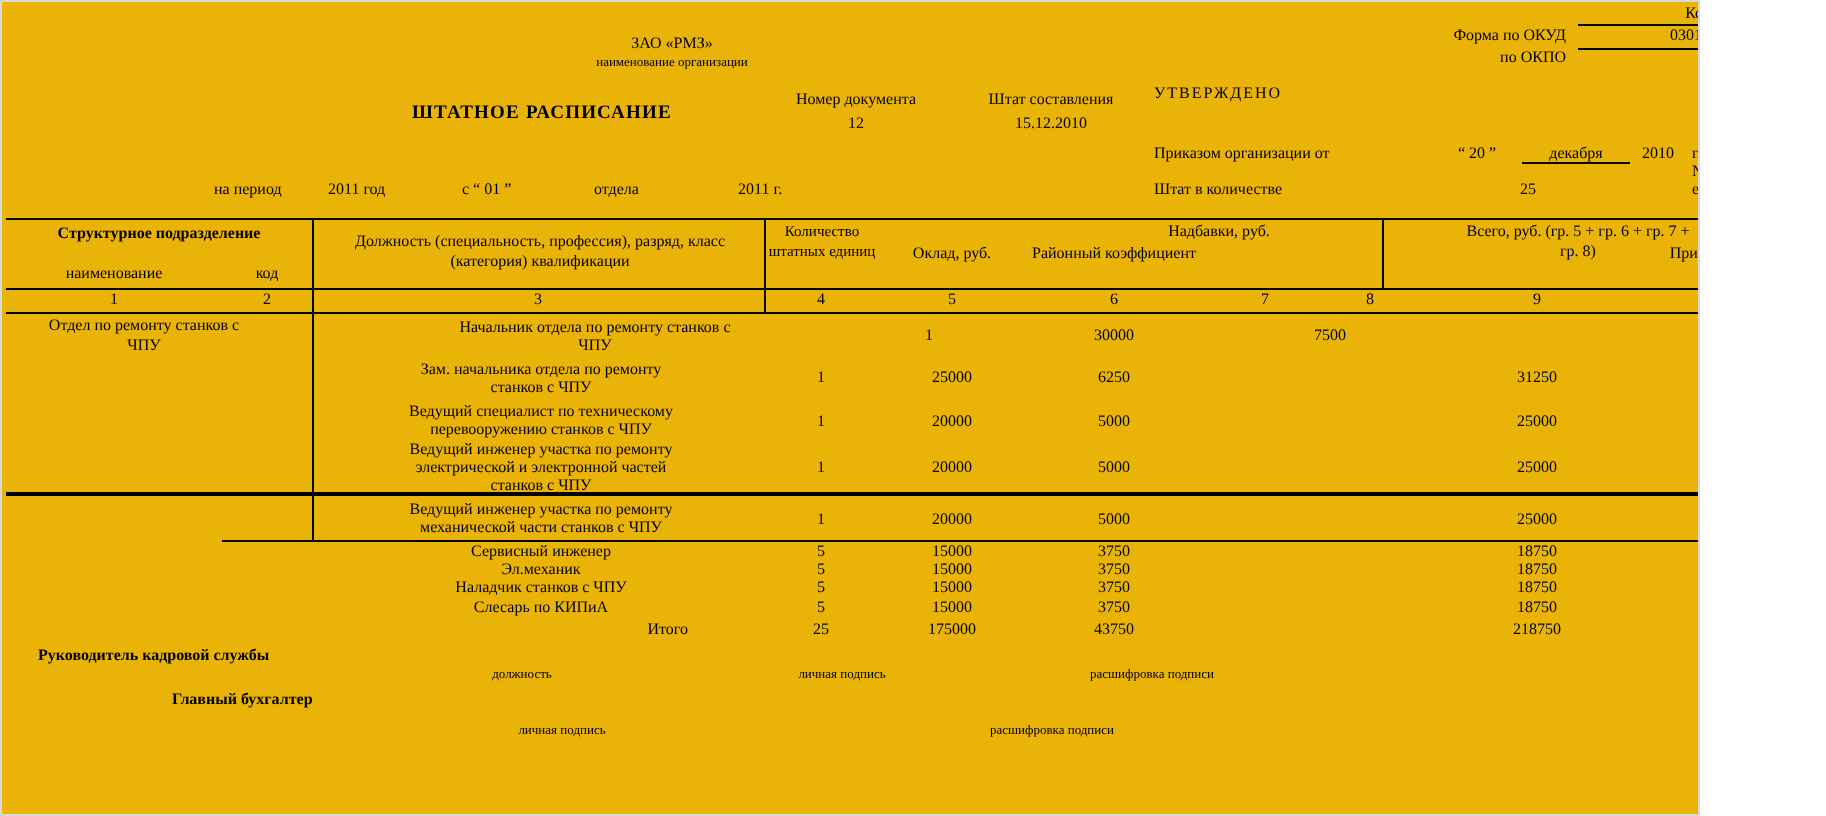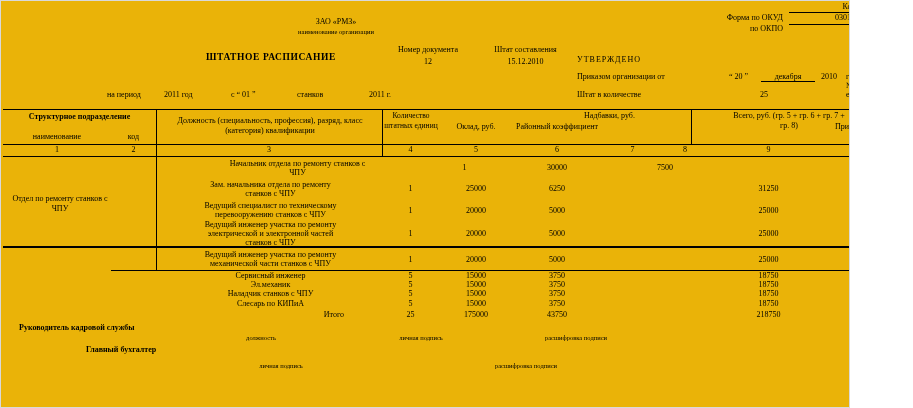--- a/index.html
+++ b/index.html
@@ -43,37 +43,37 @@
   <div class="abs rt" style="left:650px;top:23px;width:132px;">по ОКПО</div>
 
   <div class="abs ctr" style="left:250px;top:16px;width:170px;">ЗАО «РМЗ»</div>
   <div class="abs ctr sm" style="left:250px;top:27px;width:170px;">наименование организации</div>
 
   <div class="abs b" style="left:205px;top:51px;font-size:9.5px;letter-spacing:0.6px;">ШТАТНОЕ РАСПИСАНИЕ</div>
   <div class="abs ctr" style="left:383px;top:44px;width:88px;">Номер документа</div>
   <div class="abs ctr" style="left:383px;top:56px;width:88px;">12</div>
   <div class="abs ctr" style="left:477px;top:44px;width:95px;">Штат составления</div>
   <div class="abs ctr" style="left:477px;top:56px;width:95px;">15.12.2010</div>
-  <div class="abs" style="left:576px;top:54px;letter-spacing:1px;">УТВЕРЖДЕНО</div>
+  <div class="abs" style="left:576px;top:41px;letter-spacing:1px;">УТВЕРЖДЕНО</div>
 
   <div class="abs" style="left:576px;top:71px;">Приказом организации от</div>
   <div class="abs" style="left:728px;top:71px;">“ 20 ”</div>
   <div class="abs ul" style="left:760px;top:71px;width:54px;">декабря</div>
   <div class="abs" style="left:820px;top:71px;">2010</div>
   <div class="abs" style="left:845px;top:71px;">г. №</div>
   <div class="abs ul" style="left:864px;top:71px;width:30px;">25</div>
 
   <div class="abs" style="left:576px;top:89px;">Штат в количестве</div>
   <div class="abs ctr" style="left:745px;top:89px;width:36px;">25</div>
   <div class="abs" style="left:845px;top:89px;">единиц</div>
 
   <div class="abs" style="left:106px;top:89px;">на период</div>
   <div class="abs" style="left:163px;top:89px;">2011 год</div>
   <div class="abs" style="left:230px;top:89px;">с “ 01 ”</div>
-  <div class="abs" style="left:296px;top:89px;">станков</div>
+  <div class="abs" style="left:296px;top:89px;">отдела</div>
   <div class="abs" style="left:368px;top:89px;">2011 г.</div>
 
   <div class="hl" style="left:2px;top:108px;width:906px;"></div>
   <div class="hl" style="left:2px;top:143px;width:906px;"></div>
   <div class="hl" style="left:2px;top:155px;width:906px;"></div>
   <div class="hl2" style="left:2px;top:245px;width:906px;"></div>
   <div class="hl" style="left:110px;top:269px;width:798px;"></div>
   <div class="vl" style="left:155px;top:108px;height:162px;"></div>
   <div class="vl" style="left:381px;top:108px;height:47px;"></div>
   <div class="vl" style="left:690px;top:108px;height:35px;"></div>
@@ -96,21 +96,21 @@
     <div class="c" style="width:226px;">3</div>
     <div class="c" style="width:57px;">4</div>
     <div class="c" style="width:74px;">5</div>
     <div class="c" style="width:88px;">6</div>
     <div class="c" style="width:63px;">7</div>
     <div class="c" style="width:42px;">8</div>
     <div class="c" style="width:125px;">9</div>
     <div class="c" style="width:75px;">10</div>
   </div>
 
-  <div class="abs ctr hcell" style="left:6px;top:157px;width:106px;margin-top:36px;">Отдел по ремонту станков с ЧПУ</div>
+  <div class="abs ctr hcell" style="left:18px;top:157px;width:106px;">Отдел по ремонту станков с ЧПУ</div>
 
   <div class="trow" style="top:156px;height:21px;gap:27px;">
     <div class="c sp"></div>
     <div class="c pos">Начальник отдела по ремонту станков с ЧПУ</div>
     <div class="c cnt">1</div>
     <div class="c sal">30000</div>
     <div class="c cof">7500</div>
     <div class="c nad"></div>
     <div class="c tot">37500</div>
   </div>

